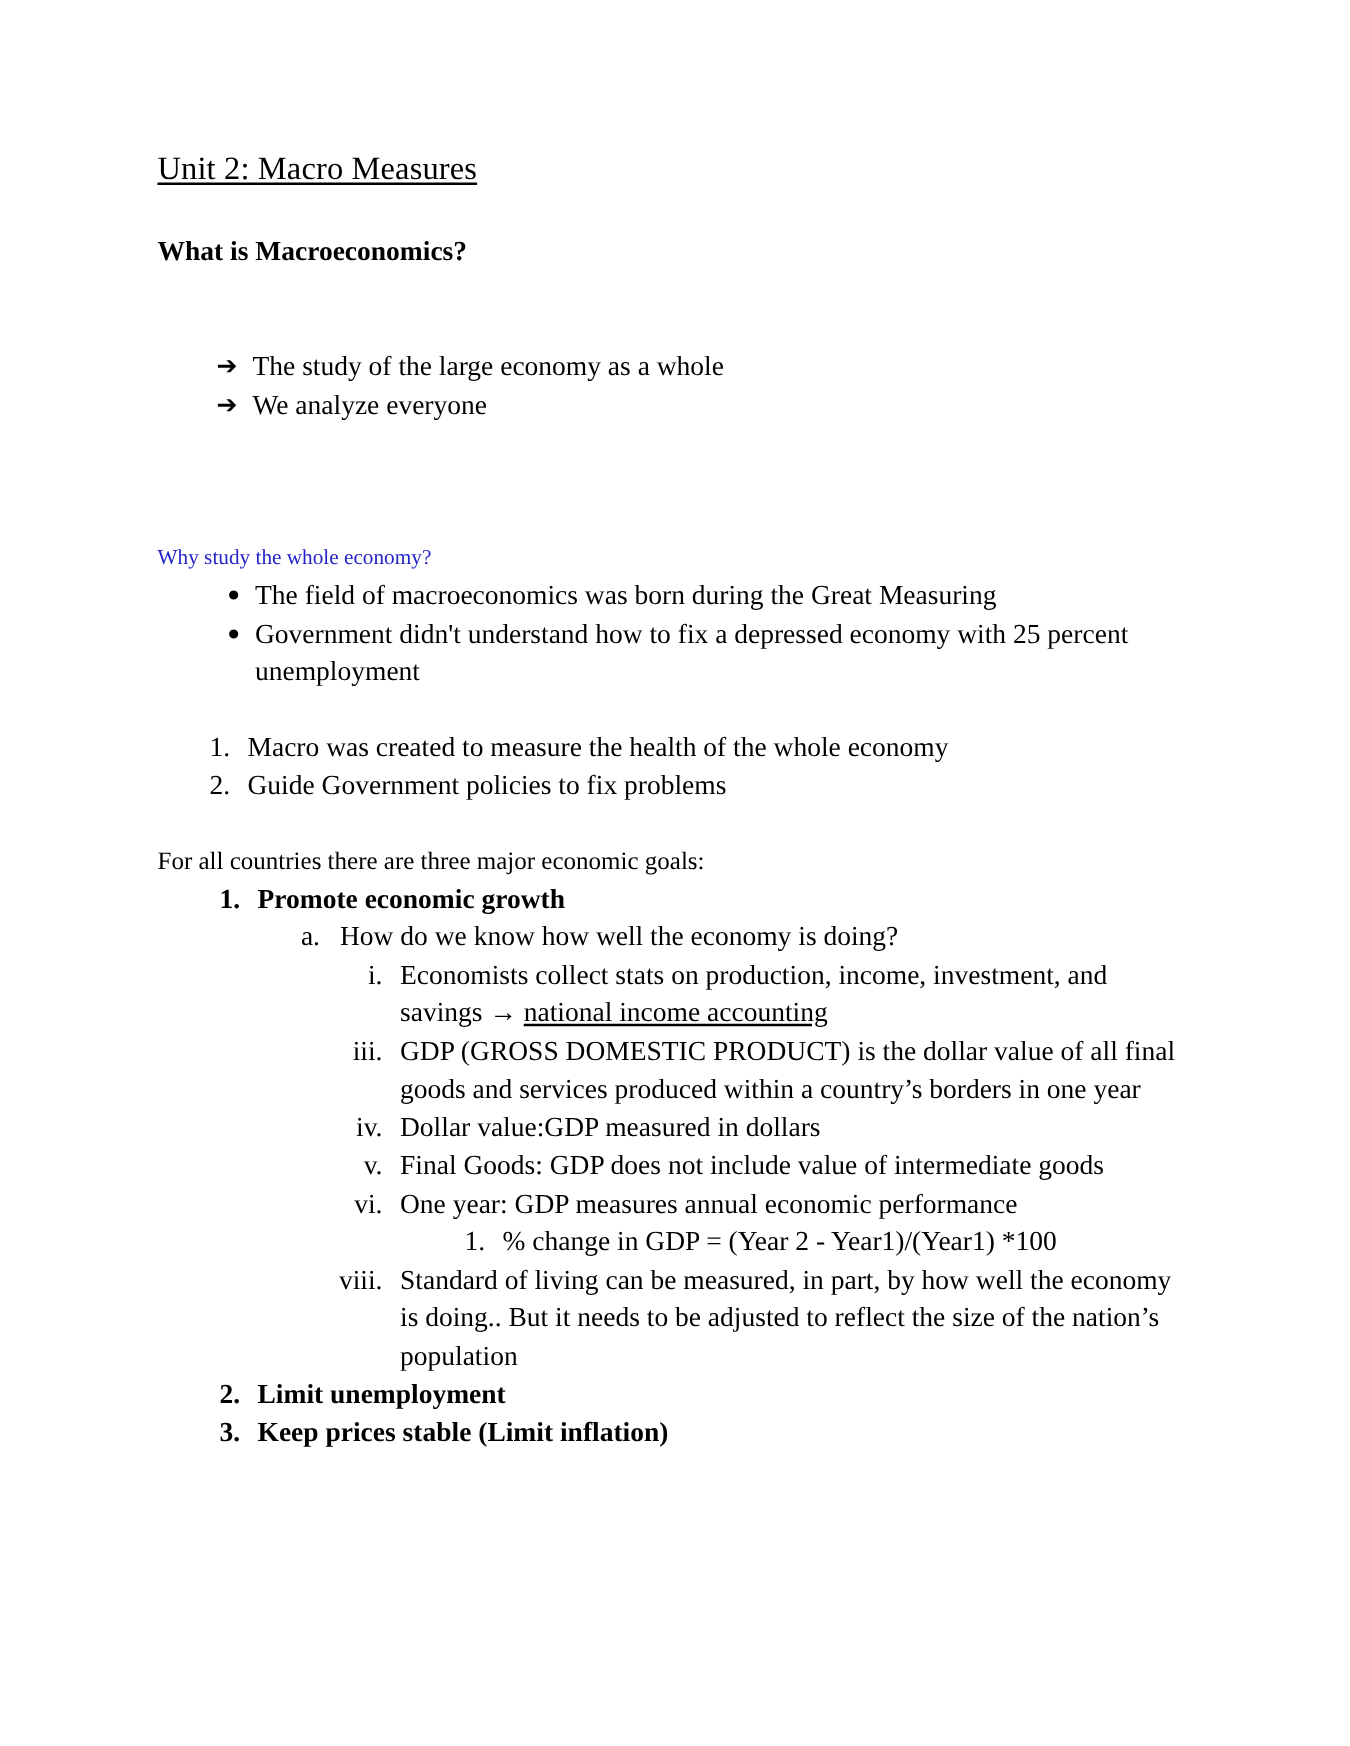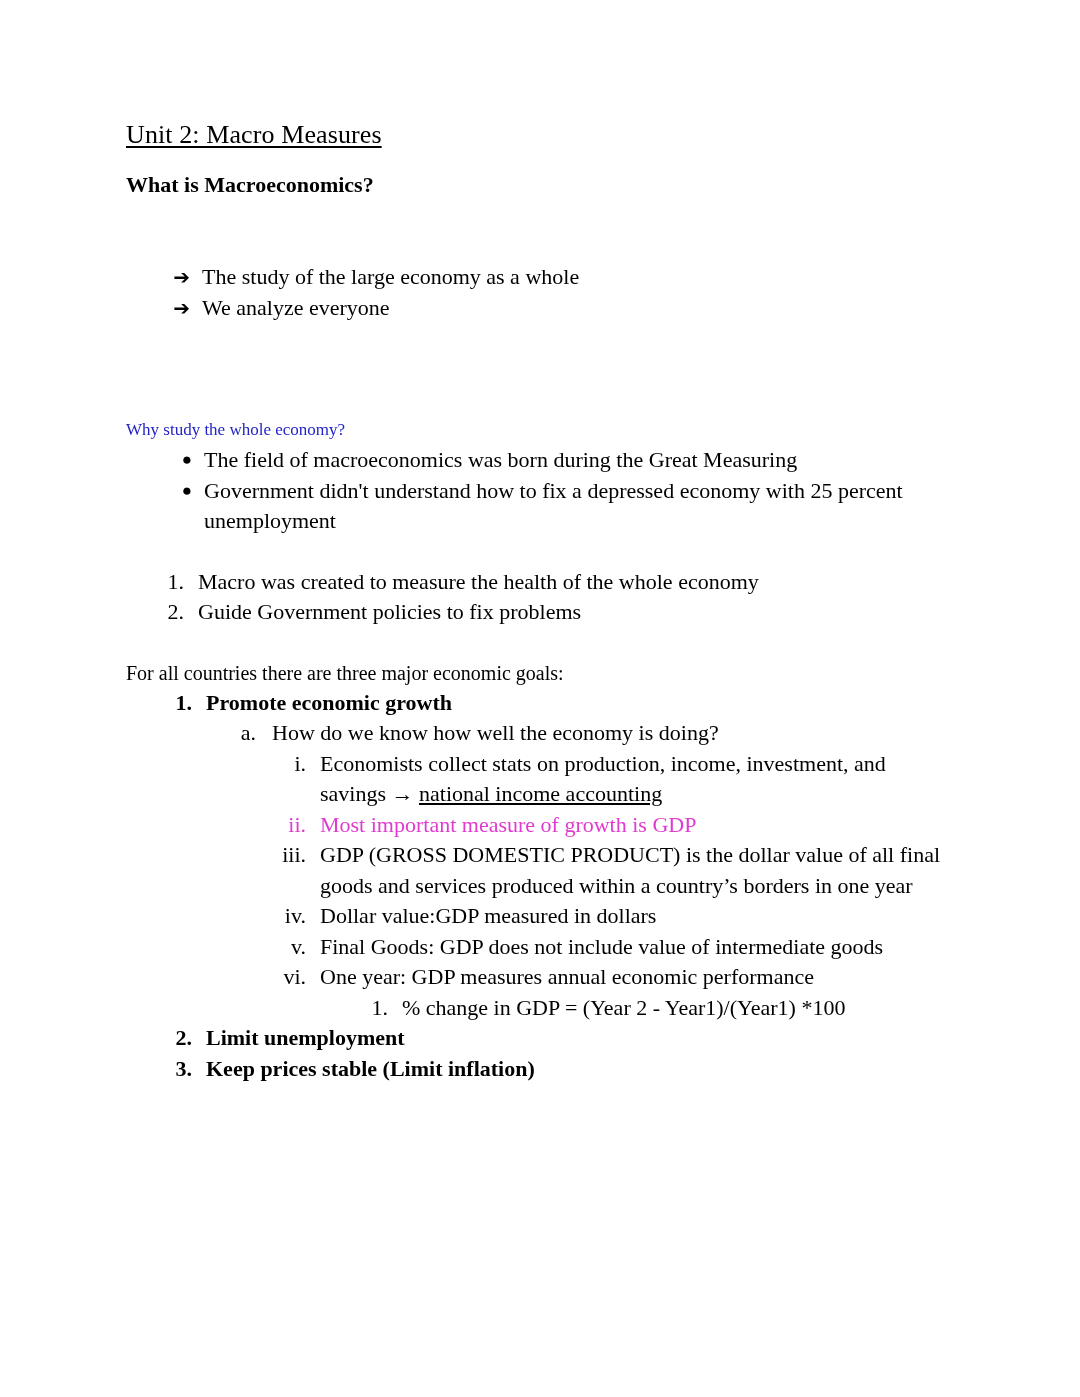--- a/index.html
+++ b/index.html
@@ -31,21 +31,21 @@
     text-underline-offset: 3px;
     margin: 0 0 0 0;
     font-weight: normal;
     letter-spacing: 0.1px;
   }
 
   .section-heading {
     font-size: 22px;
     line-height: 30px;
     font-weight: bold;
-    margin: 18px 0 0 0;
+    margin: 34px 0 0 0;
   }
 
   .blue-heading {
     font-size: 17px;
     line-height: 30px;
     margin: 0;
   }
 
   .body-para {
     font-size: 20px;
@@ -161,24 +161,20 @@
   <div class="row lvl-alpha">
     <span class="marker">a.</span>
     <span class="txt">How do we know how well the economy is doing?</span>
   </div>
 
   <div class="row lvl-roman">
     <span class="marker">i.</span>
     <span class="txt"><span>Economists collect stats on production, income, investment, and savings → </span><span class="u">national income accounting</span></span>
   </div>
 
-  <div class="row lvl-roman magenta">
-    <span class="marker">ii.</span>
-    <span class="txt">Most important measure of growth is GDP</span>
-  </div>
 
   <div class="row lvl-roman">
     <span class="marker">iii.</span>
     <span class="txt">GDP (GROSS DOMESTIC PRODUCT) is the dollar value of all final goods and services produced within a country’s borders in one year</span>
   </div>
 
   <div class="row lvl-roman">
     <span class="marker">iv.</span>
     <span class="txt">Dollar value:GDP measured in dollars</span>
   </div>
@@ -192,20 +188,24 @@
     <span class="marker">vi.</span>
     <span class="txt">One year: GDP measures annual economic performance</span>
   </div>
 
 
   <div class="row lvl-sub">
     <span class="marker">1.</span>
     <span class="txt">% change in GDP = (Year 2 - Year1)/(Year1) *100</span>
   </div>
 
+  <div class="row lvl-roman">
+    <span class="marker">viii.</span>
+    <span class="txt">Standard of living can be measured, in part, by how well the economy is doing.. But it needs to be adjusted to reflect the size of the nation’s population</span>
+  </div>
 
   <div class="row lvl-goal">
     <span class="marker">2.</span>
     <span class="txt">Limit unemployment</span>
   </div>
   <div class="row lvl-goal">
     <span class="marker">3.</span>
     <span class="txt">Keep prices stable (Limit inflation)</span>
   </div>
 

